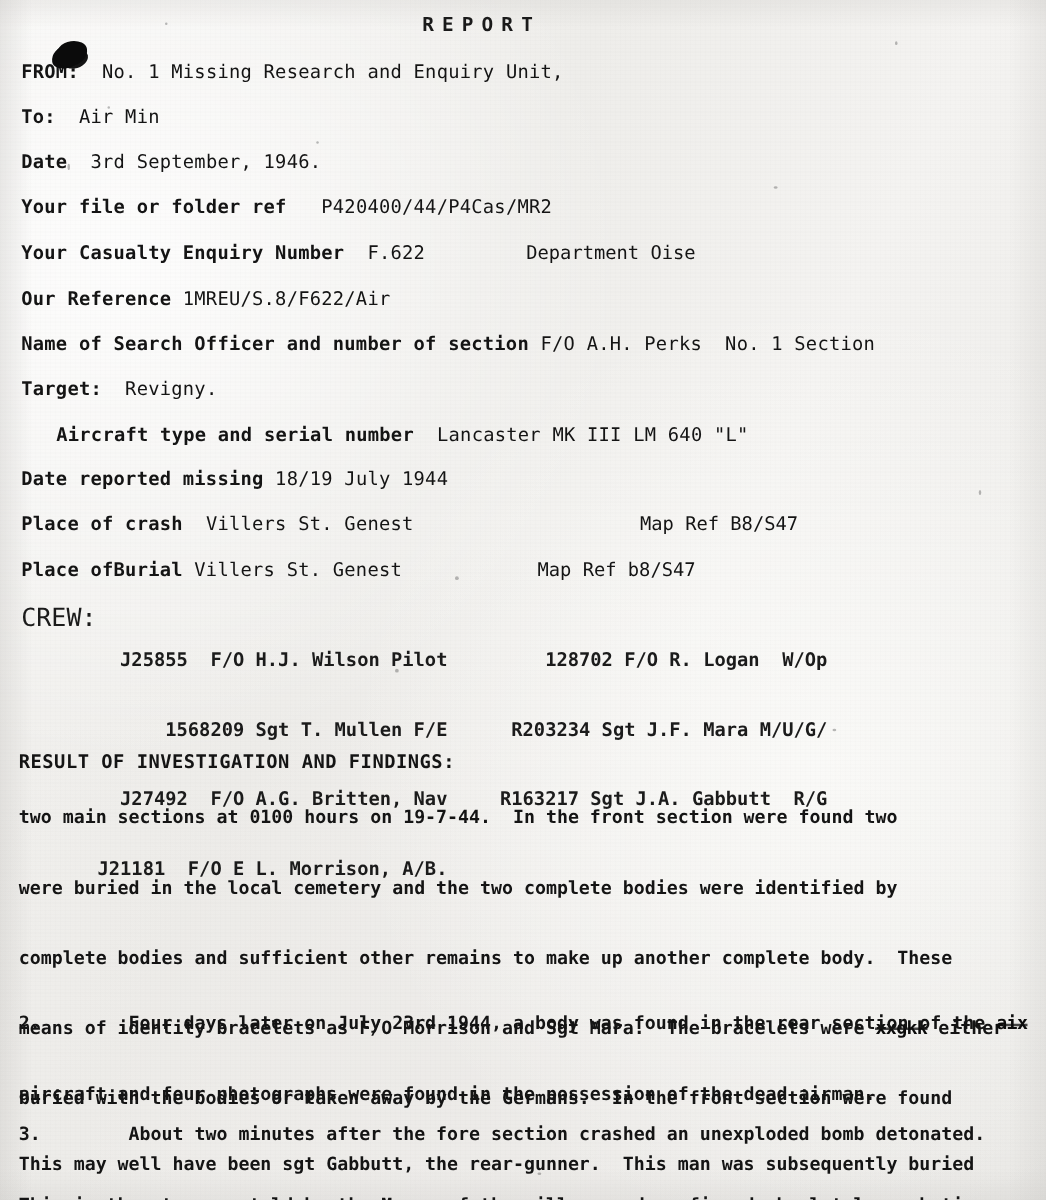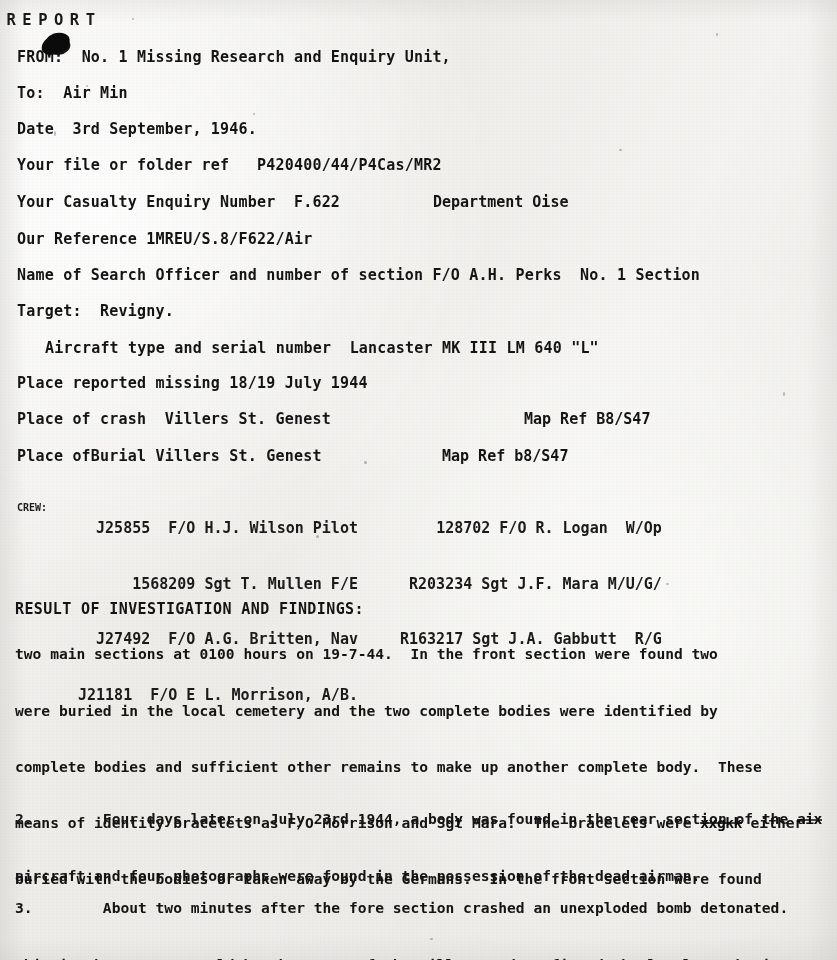--- a/index.html
+++ b/index.html
@@ -50,54 +50,53 @@
     position: relative;
     z-index: 2;
     padding: 0;
   }
 
   .title {
     position: absolute;
     top: 11px;
     left: 0;
     width: 764px;
-    text-align: left;
+    text-align: center;
     font-size: 15.5px;
     letter-spacing: 6.5px;
     font-weight: 700;
     text-indent: 6.5px;
     color: #1a1a1a;
   }
 
   .field {
     position: absolute;
     left: 17px;
     font-size: 15px;
     letter-spacing: 0.2px;
     white-space: pre;
     color: #141414;
     font-weight: 700;
   }
   .field .lbl { font-weight: 700; }
-  .field .val { font-weight: 700; }
+  .field .val { font-weight: 400; }
 
   .rightcol {
     position: absolute;
     font-size: 15px;
     white-space: pre;
-    font-weight: 700;
-    color: #141414;
-    margin-left: 12px;
+    font-weight: 400;
+    color: #141414;
   }
   .crew-label {
     position: absolute;
     left: 17px;
-    top: 502px;
-    font-size: 10px;
-    font-weight: 700;
+    top: 482px;
+    font-size: 20px;
+    font-weight: 400;
     white-space: pre;
   }
   .crew-col {
     position: absolute;
     font-size: 15px;
     white-space: pre;
     font-weight: 700;
     line-height: 18.5px;
     text-align: right;
   }
@@ -204,21 +203,21 @@
     <div class="rightcol" style="left:421px; top:193px;">Department Oise</div>
 
     <div class="field" style="top:230px;"><span class="lbl">Our Reference</span> <span class="val">1MREU/S.8/F622/Air</span></div>
 
     <div class="field" style="top:266px;"><span class="lbl">Name of Search Officer and number of section</span> <span class="val">F/O A.H. Perks  No. 1 Section</span></div>
 
     <div class="field" style="top:302px;"><span class="lbl">Target:</span>  <span class="val">Revigny.</span></div>
 
     <div class="field" style="top:339px;margin-left:28px;"><span class="lbl">Aircraft type and serial number</span>  <span class="val">Lancaster MK III LM 640 "L"</span></div>
 
-    <div class="field" style="top:374px;"><span class="lbl">Place reported missing</span> <span class="val">18/19 July 1944</span></div>
+    <div class="field" style="top:374px;"><span class="lbl">Date reported missing</span> <span class="val">18/19 July 1944</span></div>
 
     <div class="field" style="top:410px;"><span class="lbl">Place of crash</span>  <span class="val">Villers St. Genest</span></div>
     <div class="rightcol" style="left:512px; top:410px;">Map Ref B8/S47</div>
 
     <div class="field" style="top:447px;"><span class="lbl">Place ofBurial</span> <span class="val">Villers St. Genest</span></div>
     <div class="rightcol" style="left:430px; top:447px;">Map Ref b8/S47</div>
 
     <div class="crew-label">CREW:</div>
     <div class="crew-col left">
       <span class="crew-line">J25855  F/O H.J. Wilson Pilot</span>
@@ -240,20 +239,21 @@
       <span class="para-line">complete bodies and sufficient other remains to make up another complete body.  These</span>
       <span class="para-line"><span>means of identity bracelets as F/O Morrison and Sgt Mara.  The bracelets were </span><span class="strike">xxgkk</span> <span>either</span></span>
       <span class="para-line">buried with the bodies or taken away by the Germans.  In the front section were found</span>
       
       
     </div>
 
     <div class="para" style="top:773px;">
       <span class="para-line"><span class="num">2.</span><span>        Four days later on July 23rd 1944, a body was found in the rear section of the </span><span class="strike">aix</span></span>
       <span class="para-line">aircraft and four photographs were found in the possession of the dead airman.</span>
+      <span class="para-line">This may well have been sgt Gabbutt, the rear-gunner.  This man was subsequently buried</span>
       
     </div>
 
     <div class="para" style="top:862px;">
       <span class="para-line"><span class="num">3.</span><span>        About two minutes after the fore section crashed an unexploded bomb detonated.</span></span>
       <span class="para-line">This is the story as told by the Mayor of the village and confirmed absolutely verbatim</span>
       
       
     </div>
 

